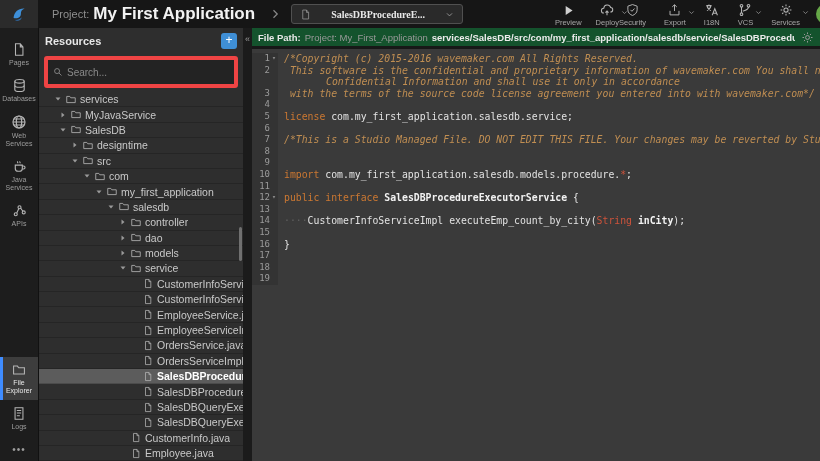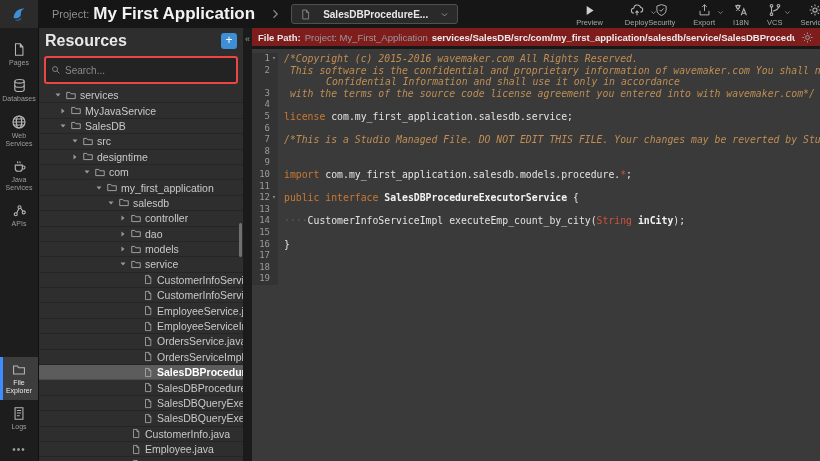--- a/index.html
+++ b/index.html
@@ -7,23 +7,23 @@
   body { font-family:"Liberation Sans", sans-serif; }
   #app { position:relative; width:820px; height:461px; overflow:hidden; background:#2e2e2e; }
 
   
   #topbar { display:flex; align-items:center; height:28px; background:#161616; }
   .logo-box { width:38px; height:28px; background:#2b2b2b; display:flex; align-items:center; justify-content:center; flex:0 0 auto; }
   .proj-wrap { margin-left:14px; display:flex; align-items:center; white-space:nowrap; }
   .proj-label { color:#8f8f8f; font-size:11px; }
   .proj-name { color:#f2f2f2; font-size:17px; margin-left:4px;font-weight:bold; }
   .crumb-sep { margin:0 10px 0 14px; display:flex; align-items:center; }
-  .tab-chip { display:flex; align-items:center; gap:12px; background:#2a2a2a; border:1px solid #505050; border-radius:3px; padding:3px 8px; height:20px; cursor:pointer; }
+  .tab-chip { display:flex; align-items:center; gap:20px; background:#2a2a2a; border:1px solid #505050; border-radius:3px; padding:3px 8px; height:20px; cursor:pointer;font-family:Liberation Serif, serif; }
   .tab-chip .tab-label { color:#e8e8e8; font-size:10px; font-weight:bold; max-width:112px; overflow:hidden; white-space:nowrap; }
-  .tb-actions { display:flex; align-items:flex-end; margin-left:118px; gap:22px; }
+  .tb-actions { display:flex; align-items:flex-end; margin-left:92px; gap:14px; }
   .tb-right { margin-left:auto; display:flex; align-items:flex-start; gap:16px; padding-right:10px; }
   .tb-item { display:flex; flex-direction:column; align-items:center; cursor:pointer; position:relative; padding-top:2px; }
   .tb-item .lbl { font-size:7.5px; color:#a8a8a8; margin-top:1px; white-space:nowrap; }
   .tb-item .chev { position:absolute; right:-9px; top:8px; }
   .avatar { width:20px; height:20px; border-radius:50%; background:#65a747; color:#fff; font-size:9px; font-weight:bold; display:flex; align-items:center; justify-content:center; margin-top:3px; cursor:pointer; }
   svg { display:block; }
 
   
   #main { display:flex; height:433px; }
 
@@ -32,41 +32,41 @@
   .sb-item { display:flex; flex-direction:column; align-items:center; padding:6px 0 5px 0; cursor:pointer; border-left:3px solid transparent; border-right:3px solid transparent; }
   .sb-item .sb-lbl { font-size:7px; color:#9e9e9e; text-align:center; line-height:1.15; margin-top:2px; }
   .sb-item.active { background:#3d3d3d; border-left:3px solid #3f8cff; }
   .sb-item.active .sb-lbl { color:#e8e8e8; }
   .sb-spacer { margin-top:auto; }
   .sb-more { color:#9e9e9e; font-size:10px; letter-spacing:1px; text-align:center; padding:8px 0 6px 0; cursor:pointer; }
 
   
   #resources { width:205px; background:#2e2e2e; flex:0 0 auto; display:flex; flex-direction:column; position:relative; border-left:1px solid #111; }
   .res-head { height:26px; display:flex; align-items:center; padding:0 6px; }
-  .res-title { color:#e8e8e8; font-size:16px; font-weight:bold; flex:1; }
+  .res-title { color:#e8e8e8; font-size:11px; font-weight:bold; flex:1; }
   .res-add { width:16px; height:16px; background:#3f8fd6; border-radius:3px; color:#fff; font-size:12px; line-height:14px; text-align:center; cursor:pointer; }
   .res-search { padding:2px 5px 4px 5px; }
-  .res-search .box { display:flex; align-items:center; gap:4px; background:#232323; border:2px solid #ef4444; border-radius:3px; height:19px; padding:12px 5px; }
+  .res-search .box { display:flex; align-items:center; gap:4px; background:#232323; border:4px solid #ef4444; border-radius:3px; height:19px; padding:12px 5px; }
   .res-search input { background:transparent; border:none; outline:none; color:#cfcfcf; font-size:10px; width:100%; font-family:"Liberation Sans",sans-serif; }
   .res-search input::placeholder { color:#8a8a8a; }
   #tree { flex:1; overflow:hidden; position:relative; }
   .tree-row { display:flex; align-items:center; height:15.4px; border-bottom:1px solid rgba(0,0,0,0.18); white-space:nowrap; overflow:hidden; cursor:pointer; color:#c9c9c9; font-size:10.5px; }
   .tree-row .arrow { width:11px; flex:0 0 auto; display:flex; justify-content:center; }
   .tree-row .t-icon { width:15px; flex:0 0 auto; display:flex; justify-content:center; }
   .tree-row .t-label { margin-left:2px; overflow:hidden; }
   .tree-row.selected { background:#5c5c5c; color:#fff; font-weight:bold; }
   #tree-scrollthumb { position:absolute; right:1px; top:135px; width:3px; height:34px; background:#707070; border-radius:2px; }
 
   
   #divider { width:9px; background:#1b1b1b; flex:0 0 auto; position:relative; }
   .collapse-btn { position:absolute; top:4px; left:0; width:9px; height:14px; color:#9a9a9a; font-size:9px; line-height:14px; text-align:center; cursor:pointer; }
 
   
   #editor-pane { flex:1; display:flex; flex-direction:column; min-width:0; }
-  #filepath-bar { height:21px; background:#7f1d1d; border-bottom:3px solid #181818; display:flex; align-items:center; padding:0 6px; white-space:nowrap; overflow:hidden; }
+  #filepath-bar { height:21px; background:#14532d; border-bottom:3px solid #181818; display:flex; align-items:center; padding:0 6px; white-space:nowrap; overflow:hidden; }
   .fp-prefix { color:#e8e8e8; font-size:9.5px; font-weight:bold; }
   .fp-project { color:#9a9a9a; font-size:9.5px; margin-left:4px; }
   .fp-path { color:#ececec; font-size:9.5px; font-weight:bold; margin-left:4px; flex:1; overflow:hidden; }
   .fp-gear { margin-left:6px; cursor:pointer; flex:0 0 auto; }
 
   #editor { flex:1; background:#3a3a3a; overflow:hidden; font-family:"DejaVu Sans Mono", monospace; font-size:9.8px; padding-top:4px; }
   .ed-row { display:flex; height:11.6px; line-height:11.6px; }
   .ed-gut { width:26px; flex:0 0 auto; background:#333333; color:#9b9b9b; font-size:9px; display:flex; justify-content:flex-end; align-items:center; }
   .ed-gut .lnum { text-align:right; }
   .ed-gut .fold { width:8px; font-size:6.5px; color:#8a8a8a; text-align:center; }
@@ -334,42 +334,42 @@
             <span class="t-icon">
               <svg width="12" height="11" viewBox="0 0 16 16" fill="none" stroke="#b5b5b5" stroke-width="1.2">
                 <path d="M1.8 3.5h4.4l1.5 2h6.5v7H1.8z"></path>
               </svg>
             </span>
             <span class="t-label">SalesDB</span>
           </div>
           <div class="tree-row" style="padding-left:30px">
     <span class="arrow">
               <svg width="8" height="8" viewBox="0 0 16 16">
+                <path d="M5 3l6 5-6 5z" fill="#9a9a9a"></path>
+              </svg>
+            </span>
+            <span class="t-icon">
+              <svg width="12" height="11" viewBox="0 0 16 16" fill="none" stroke="#b5b5b5" stroke-width="1.2">
+                <path d="M1.8 3.5h4.4l1.5 2h6.5v7H1.8z"></path>
+              </svg>
+            </span>
+            <span class="t-label">designtime</span>
+          </div>
+          <div class="tree-row" style="padding-left:30px">
+    <span class="arrow">
+              <svg width="8" height="8" viewBox="0 0 16 16">
                 <path d="M3 5l5 6 5-6z" fill="#9a9a9a"></path>
               </svg>
             </span>
             <span class="t-icon">
               <svg width="12" height="11" viewBox="0 0 16 16" fill="none" stroke="#b5b5b5" stroke-width="1.2">
                 <path d="M1.8 3.5h4.4l1.5 2h6.5v7H1.8z"></path>
               </svg>
             </span>
             <span class="t-label">src</span>
-          </div>
-          <div class="tree-row" style="padding-left:30px">
-    <span class="arrow">
-              <svg width="8" height="8" viewBox="0 0 16 16">
-                <path d="M5 3l6 5-6 5z" fill="#9a9a9a"></path>
-              </svg>
-            </span>
-            <span class="t-icon">
-              <svg width="12" height="11" viewBox="0 0 16 16" fill="none" stroke="#b5b5b5" stroke-width="1.2">
-                <path d="M1.8 3.5h4.4l1.5 2h6.5v7H1.8z"></path>
-              </svg>
-            </span>
-            <span class="t-label">designtime</span>
           </div>
           <div class="tree-row" style="padding-left:42px">
     <span class="arrow">
               <svg width="8" height="8" viewBox="0 0 16 16">
                 <path d="M3 5l5 6 5-6z" fill="#9a9a9a"></path>
               </svg>
             </span>
             <span class="t-icon">
               <svg width="12" height="11" viewBox="0 0 16 16" fill="none" stroke="#b5b5b5" stroke-width="1.2">
                 <path d="M1.8 3.5h4.4l1.5 2h6.5v7H1.8z"></path>

